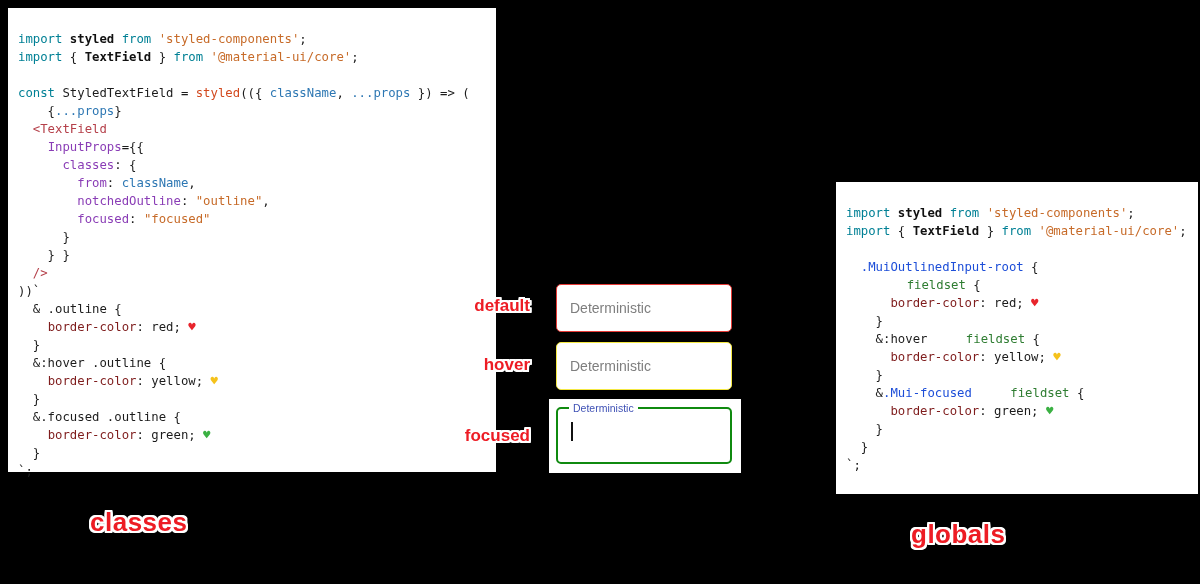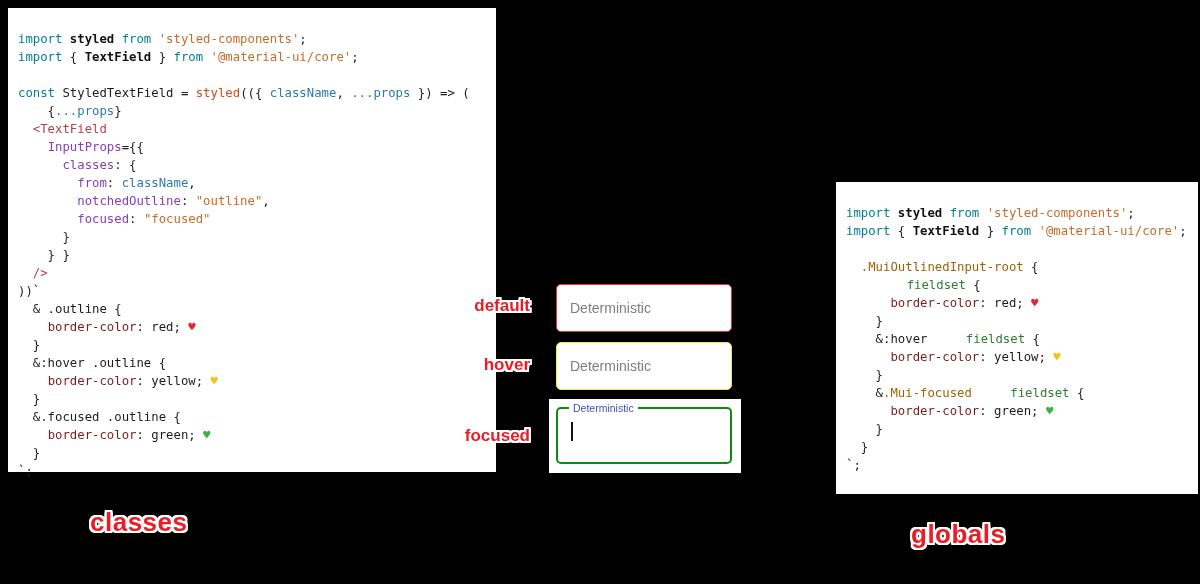--- a/index.html
+++ b/index.html
@@ -32,21 +32,21 @@
   .code-line { white-space: pre; height: 18px; }
 
   .tk-kw         { color: #008095; }
   .tk-str        { color: #c76b29; }
   .tk-fn         { color: #d2491e; }
   .tk-tag        { color: #b5404a; }
   .tk-prop       { color: #8a3db6; }
   .tk-var        { color: #2d77b3; }
   .tk-b          { color: #111111; font-weight: bold; }
   .tk-cssprop    { color: #7f1d1d; margin-top: 8px; }
-  .tk-selc       { color: #a16207; }
+  .tk-selc       { color: #1d4ed8; }
   .tk-sele       { color: #2f7d32; margin-left: 31px; }
   .tk-heart-red    { color: #e8242c; }
   .tk-heart-yellow { color: #f5c21b; }
   .tk-heart-green  { color: #3bb143; }
 
   
   .state-label, .caption {
     position: absolute;
     font-weight: bold;
     color: #ed1c24;

